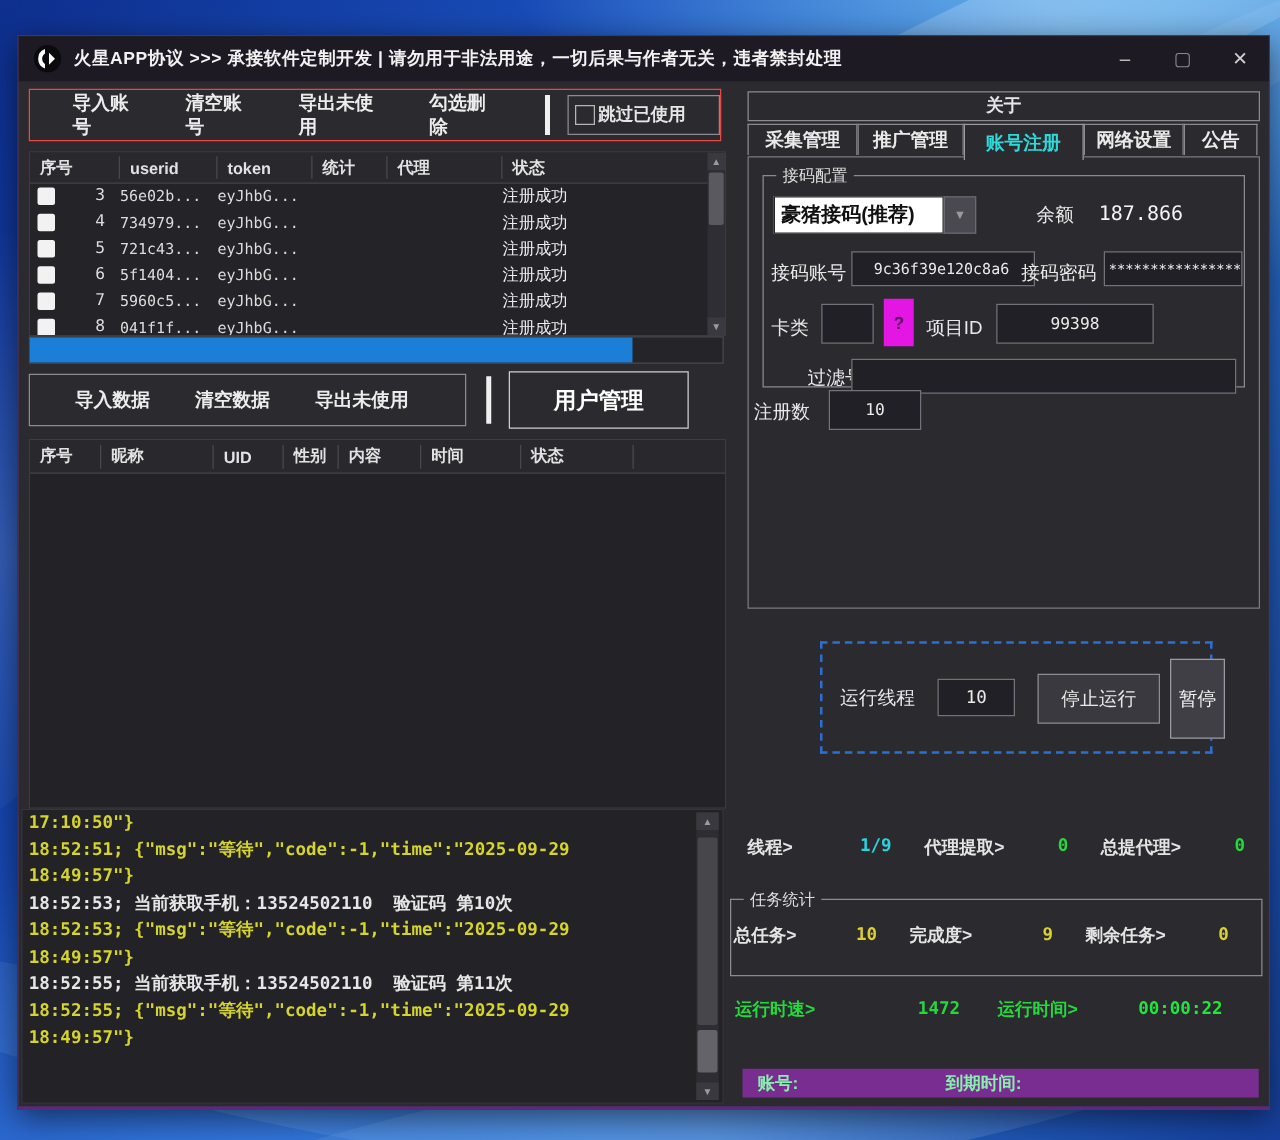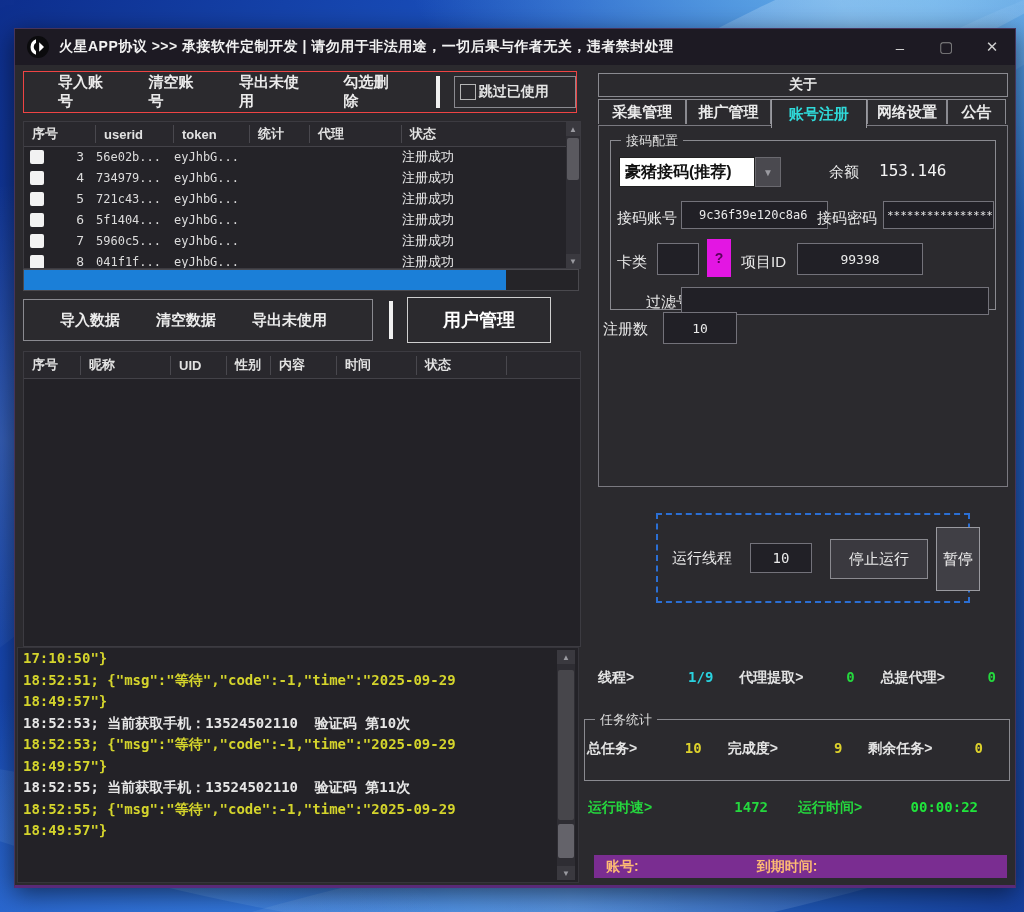--- a/index.html
+++ b/index.html
@@ -147,21 +147,21 @@
   .statlabel{color:#e4e4e4;font-size:14px;}
   .statval{font-size:14px;font-family:"DejaVu Sans Mono",monospace;}
   .cyan{color:#2ad3e0;} .green{color:#25d83e;} .yellow{color:#ddd12c;} .brightgreen{color:#20e53c;}
   #taskgroup{left:569px;top:690px;width:424px;height:60px;}
   #taskitems{position:absolute;left:2px;right:0;top:20px;display:flex;}
   
   #speedrow{position:absolute;left:573px;top:770px;width:420px;height:20px;display:flex;font-weight:bold;}
   #speedrow .pair{flex:1;display:flex;justify-content:space-between;padding-right:30px;}
   
   #licensebar{position:absolute;left:579px;top:826px;width:413px;height:23px;background:#7a2d91;
-    display:flex;align-items:center;font-weight:bold;font-size:14px;color:#fdba74;}
+    display:flex;align-items:center;font-weight:bold;font-size:14px;color:#86efac;}
   #licacct{margin-left:12px;} #licexp{margin-left:118px;text-align:right;}
 </style>
 </head>
 <body>
 
 <div id="wallpaper">
   <div class="ribbon r1"></div>
   <div class="ribbon r2"></div>
   <div class="ribbon r3"></div>
   <div class="ribbon r4"></div>
@@ -333,21 +333,21 @@
     </div>
 
   <div id="tabpanel">
     <div class="group" id="smsgroup">
       <span class="legend">接码配置</span>
       <div id="provider">
         <div id="provtext">豪猪接码(推荐)</div>
         <div id="provarrow">▼</div>
       </div>
       <span class="flabel" id="balancelabel">余额</span>
-      <span id="balanceval">153.146</span>
+      <span id="balanceval">187.866</span>
 
       <span class="flabel" id="acclabel">接码账号</span>
       <div class="inputlike" id="accinput">9c36f39e120c8a6</div>
       <span class="flabel" id="pwdlabel">接码密码</span>
       <div class="inputlike" id="pwdinput">*****************</div>
 
       <span class="flabel" id="cardlabel">卡类</span>
       <div class="inputlike" id="cardinput"></div>
       <div id="helpbtn">?</div>
       <span class="flabel" id="projlabel">项目ID</span>

